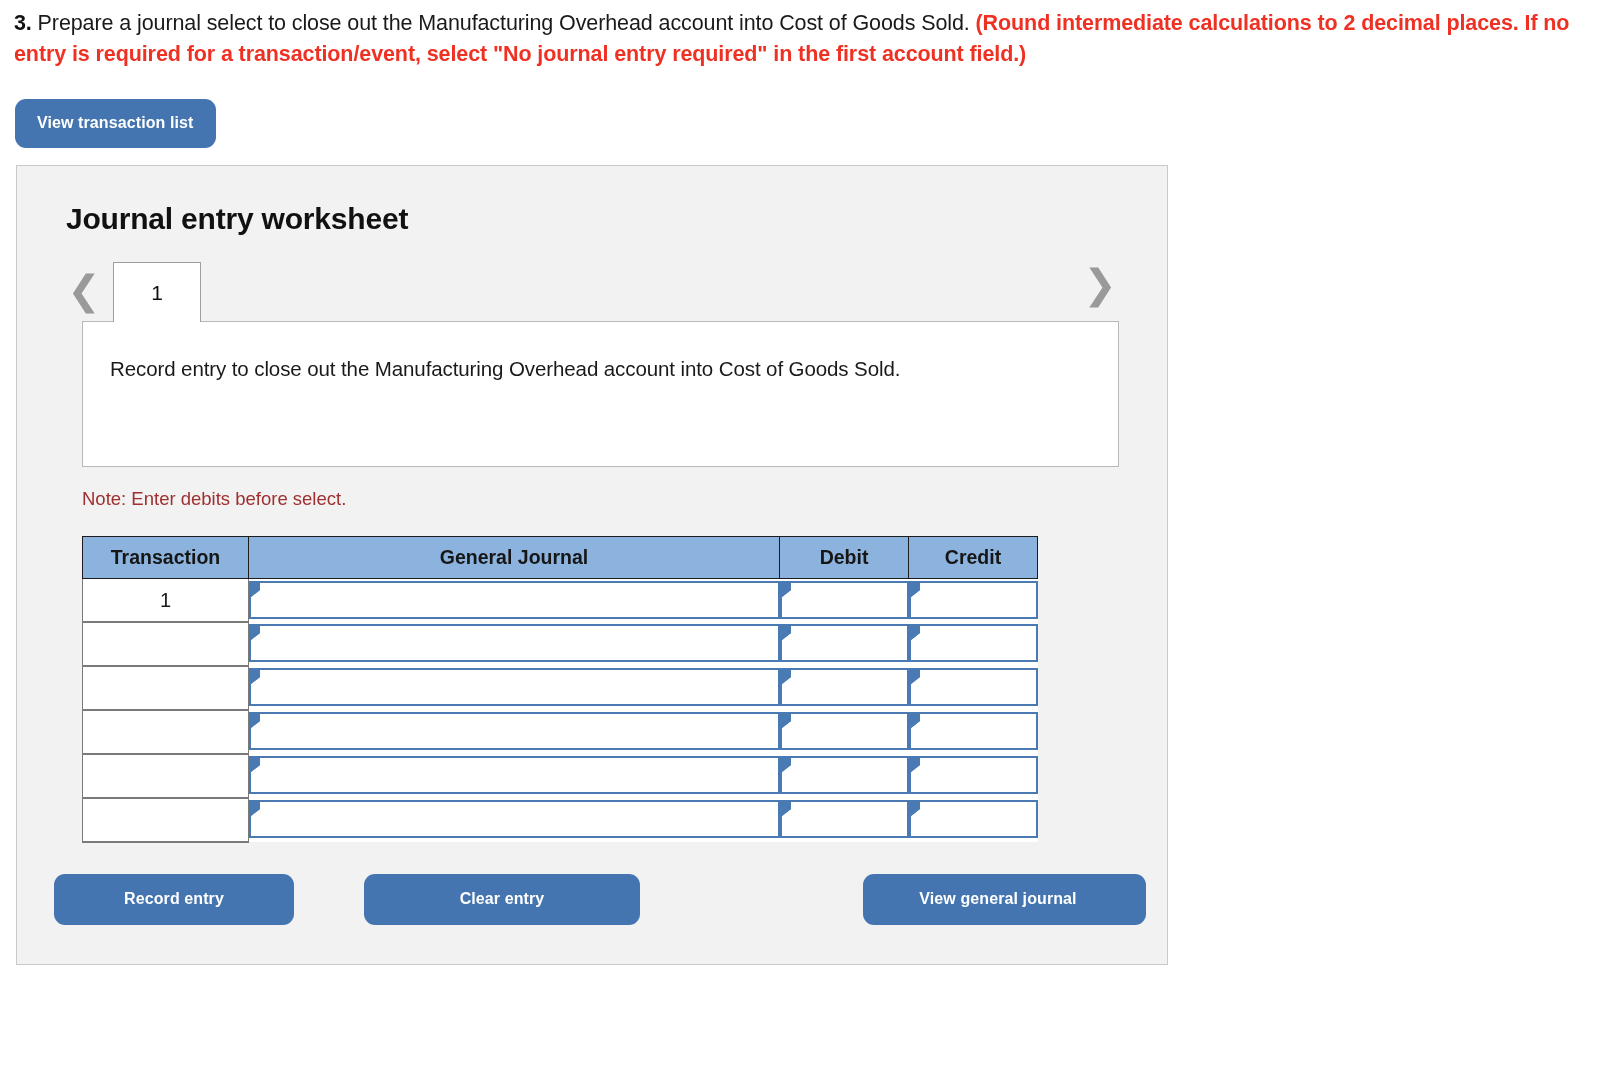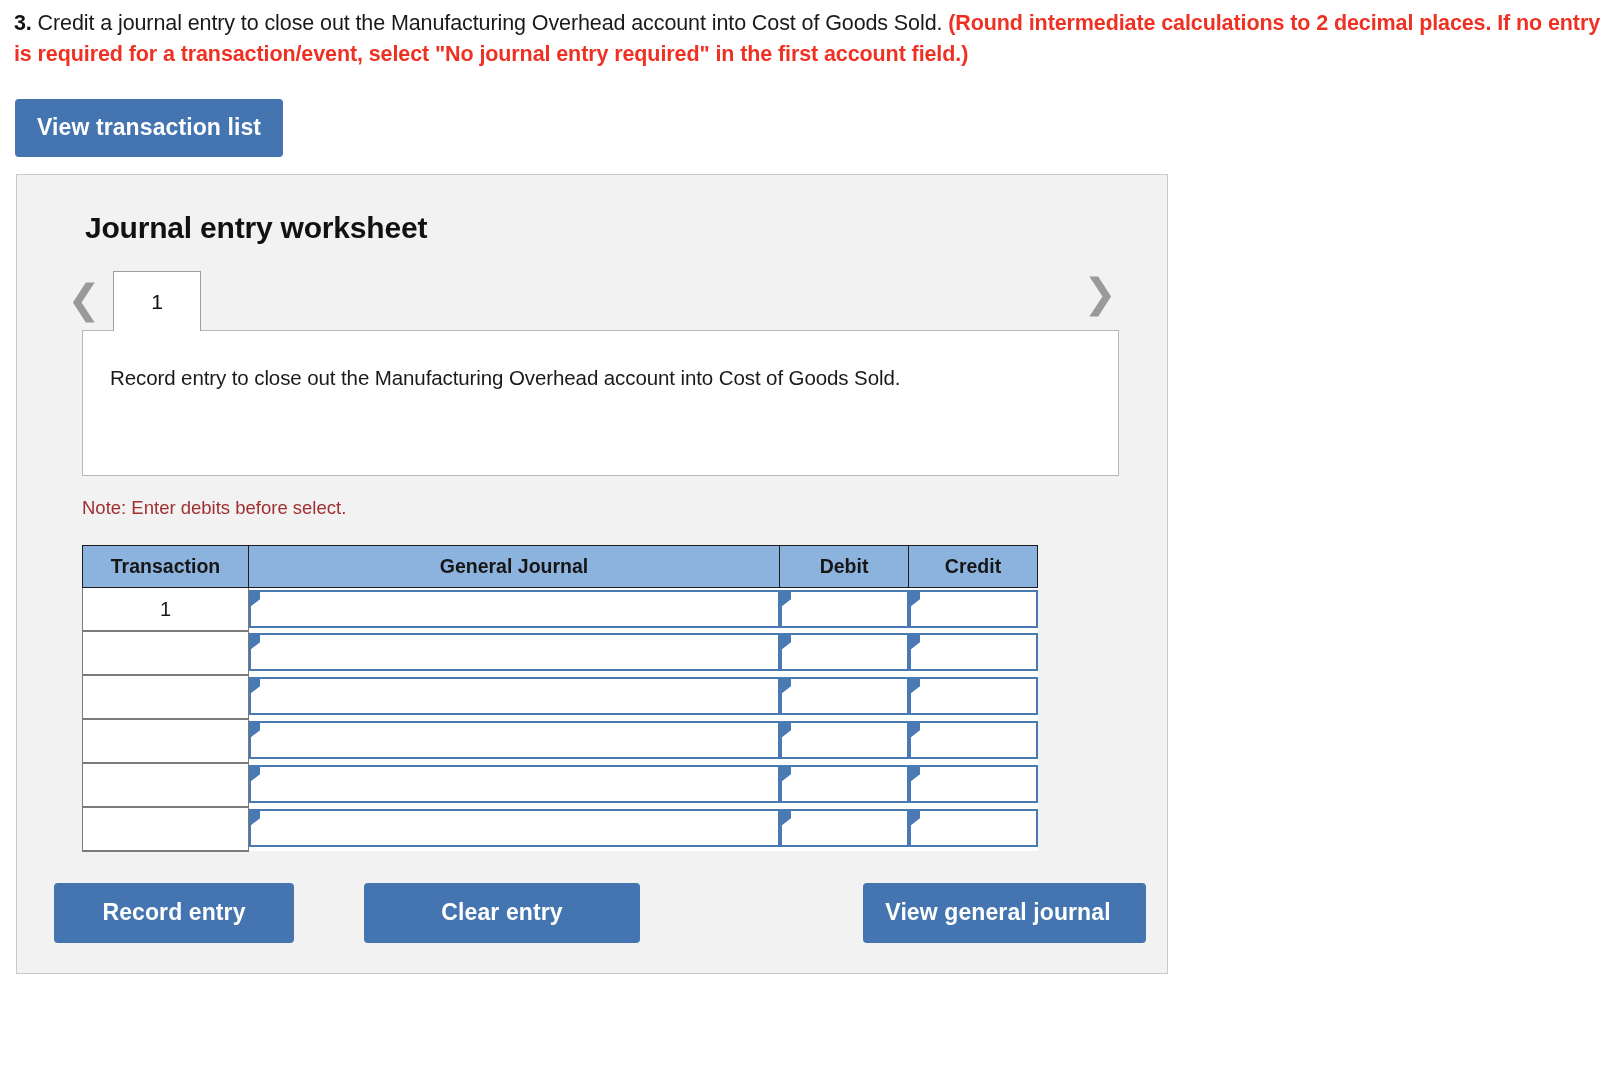--- a/index.html
+++ b/index.html
@@ -36,23 +36,23 @@
 
   
   .txn-list-wrap {
     padding: 29px 0 0 15px;
   }
   .btn {
     display: inline-block;
     background: #4475b0;
     color: #ffffff;
     border: none;
-    border-radius: 4px;
+    border-radius: 11px;
     font-weight: bold;
-    font-size: 23px;
+    font-size: 16px;
     font-family: "Liberation Sans", sans-serif;
     text-align: center;
     cursor: pointer;
     letter-spacing: 0.1px;
   }
   .btn-txn-list {
     padding: 15px 22px 16px 22px;
   }
 
   
@@ -60,21 +60,21 @@
     margin: 17px 0 0 16px;
     width: 1152px;
     background: #f2f2f2;
     border: 1px solid #c9c9c9;
     box-sizing: border-box;
     height: 800px;
   }
   .panel-title {
     font-size: 30px;
     font-weight: bold;
-    margin: 36px 0 0 68px;
+    margin: 36px 0 0 49px;
     letter-spacing: -0.2px;
     color: #111;
   }
 
   
   .tabstrip {
     margin: 24px 0 0 0;
     position: relative;
     height: 62px;
     padding-left: 48px;
@@ -226,21 +226,21 @@
     align-items: center;
   }
   .btn-record { width: 240px; padding: 16px 0 17px 0; }
   .btn-clear  { width: 276px; padding: 16px 0 17px 0; margin-left: 70px; }
   .btn-viewgj { width: 283px; padding: 16px 13px 17px 0; margin-left: 223px; }
 </style>
 </head>
 <body>
 
 <div class="prompt">
-  <span class="qnum">3.</span><span class="qtext"> Credit a journal entry to close out the Manufacturing Overhead account into Cost of Goods Sold. </span><span class="qred">(Round intermediate calculations to 2 decimal places. If no entry is required for a transaction/event, select "No journal entry required" in the first account field.)</span>
+  <span class="qnum">3.</span><span class="qtext"> Prepare a journal select to close out the Manufacturing Overhead account into Cost of Goods Sold. </span><span class="qred">(Round intermediate calculations to 2 decimal places. If no entry is required for a transaction/event, select "No journal entry required" in the first account field.)</span>
 </div>
 
 <div class="txn-list-wrap">
   <button class="btn btn-txn-list">View transaction list</button>
 </div>
 
 <div class="panel">
 
   <div class="panel-title">Journal entry worksheet</div>
 

